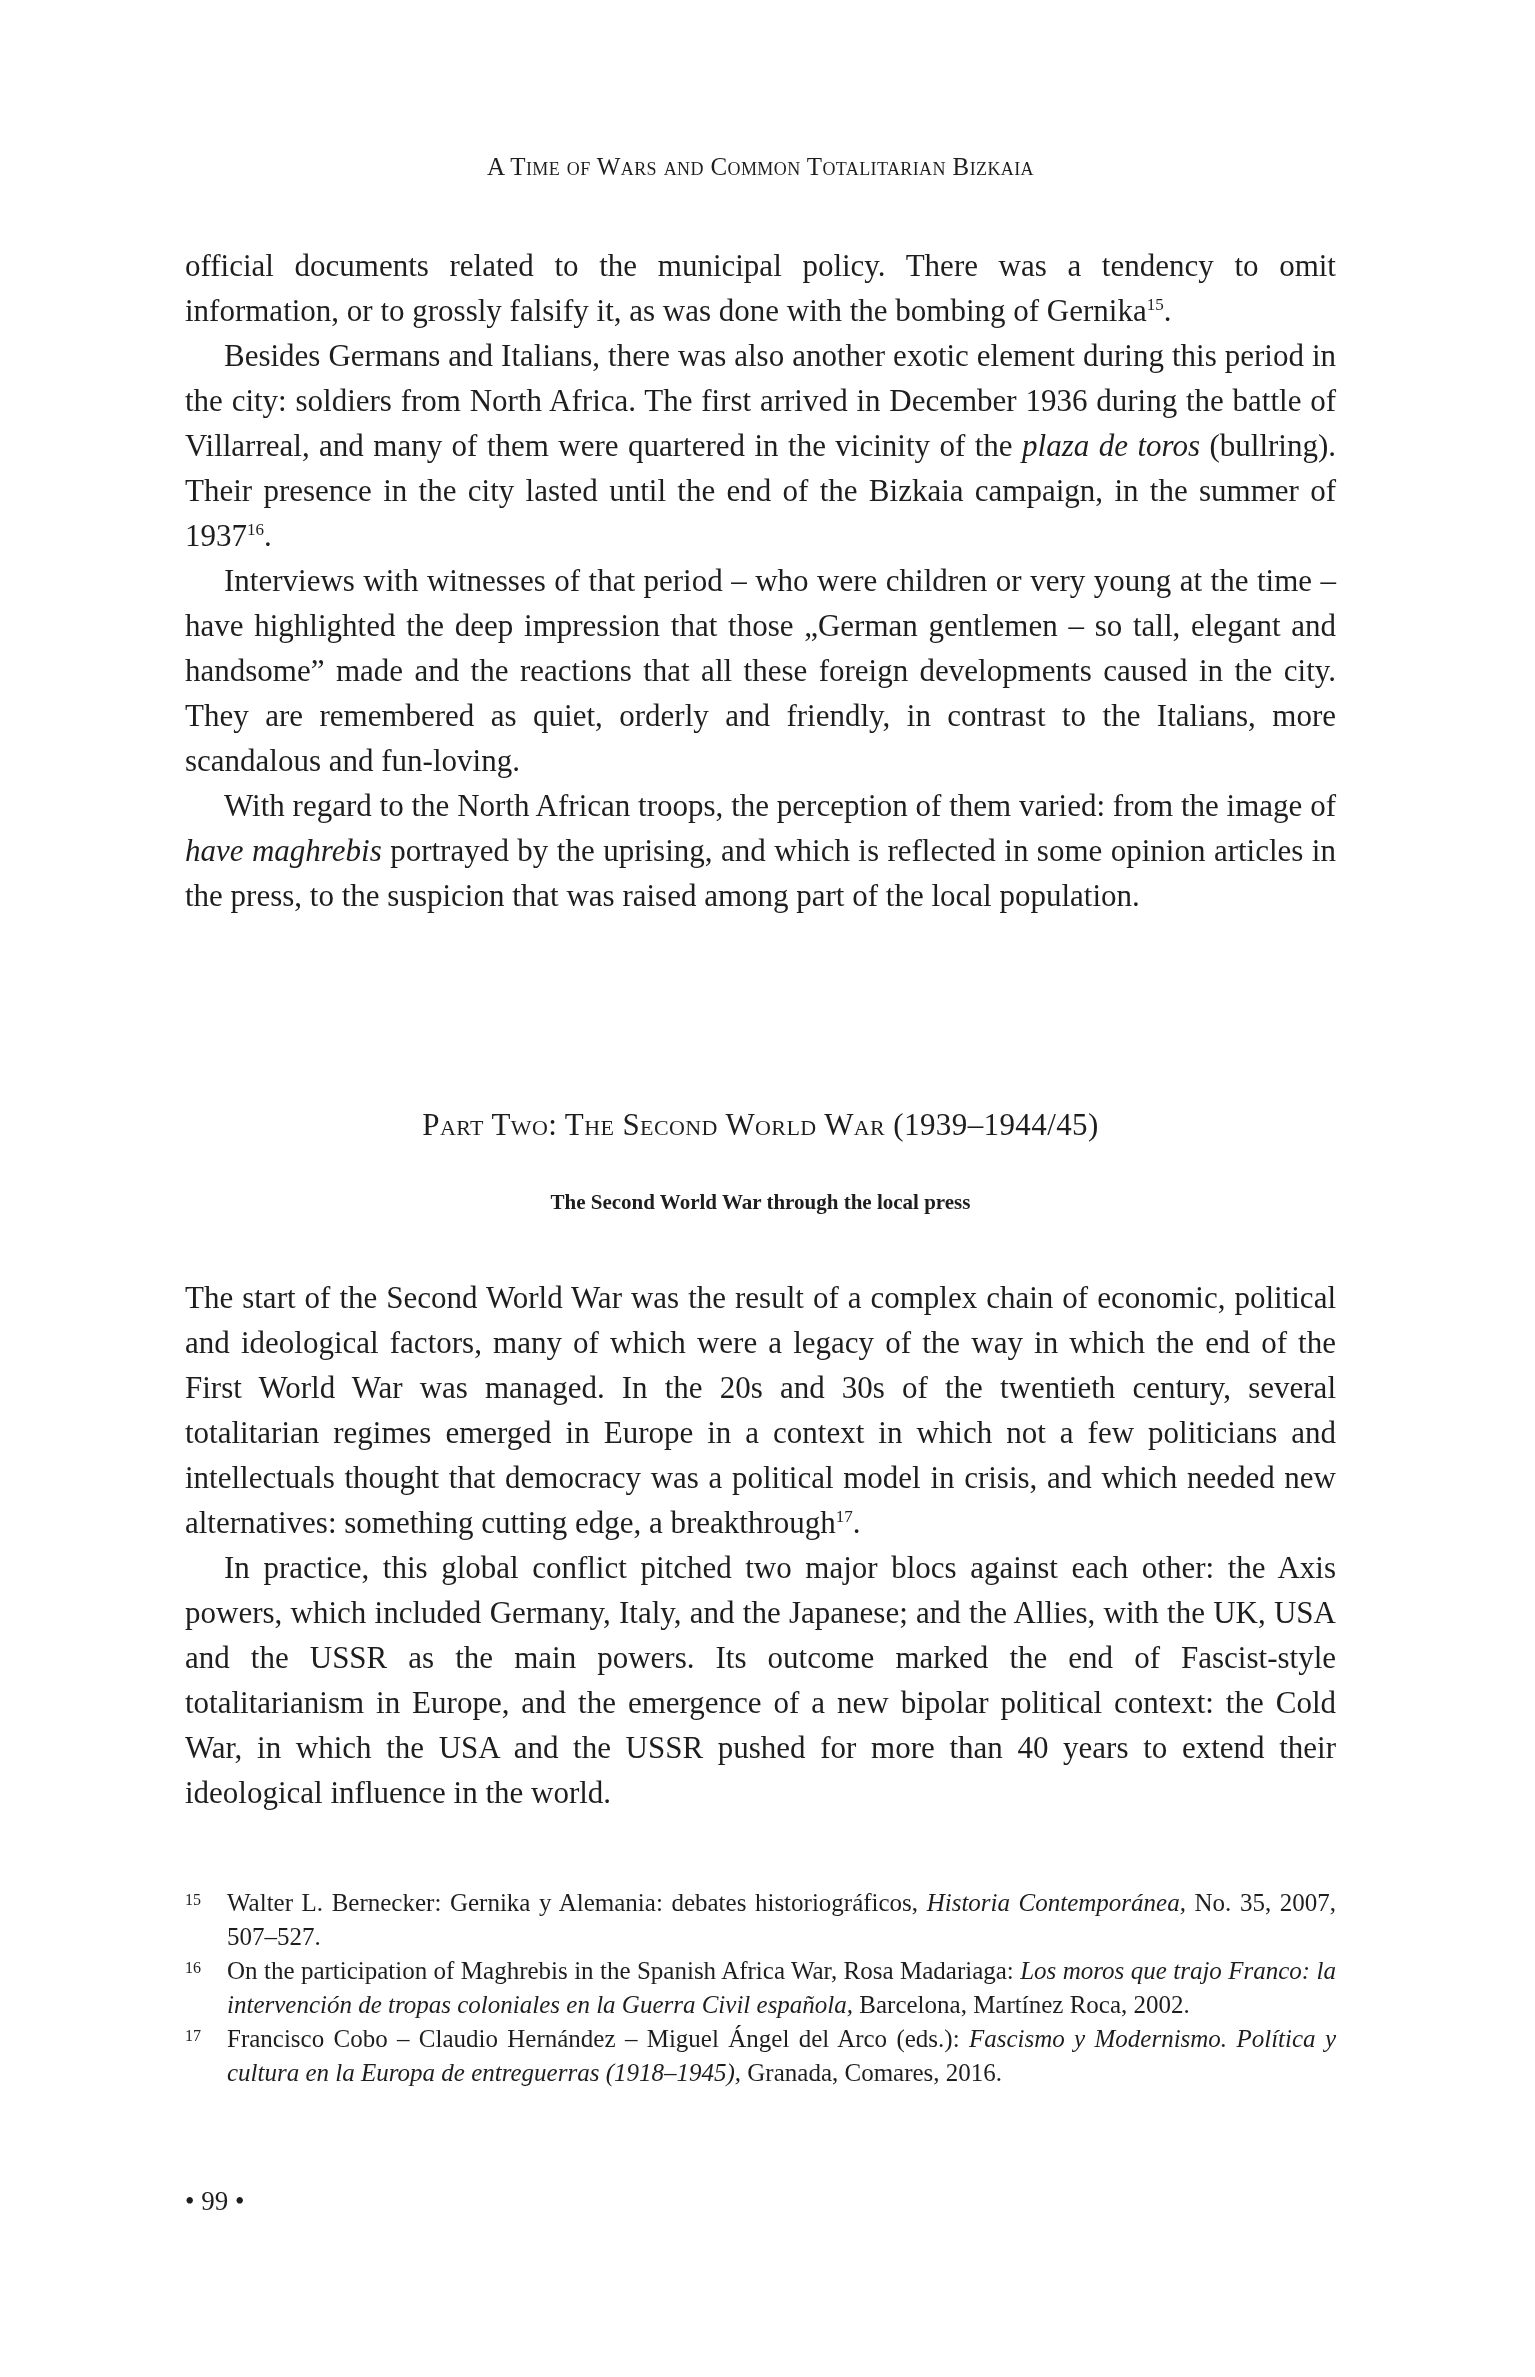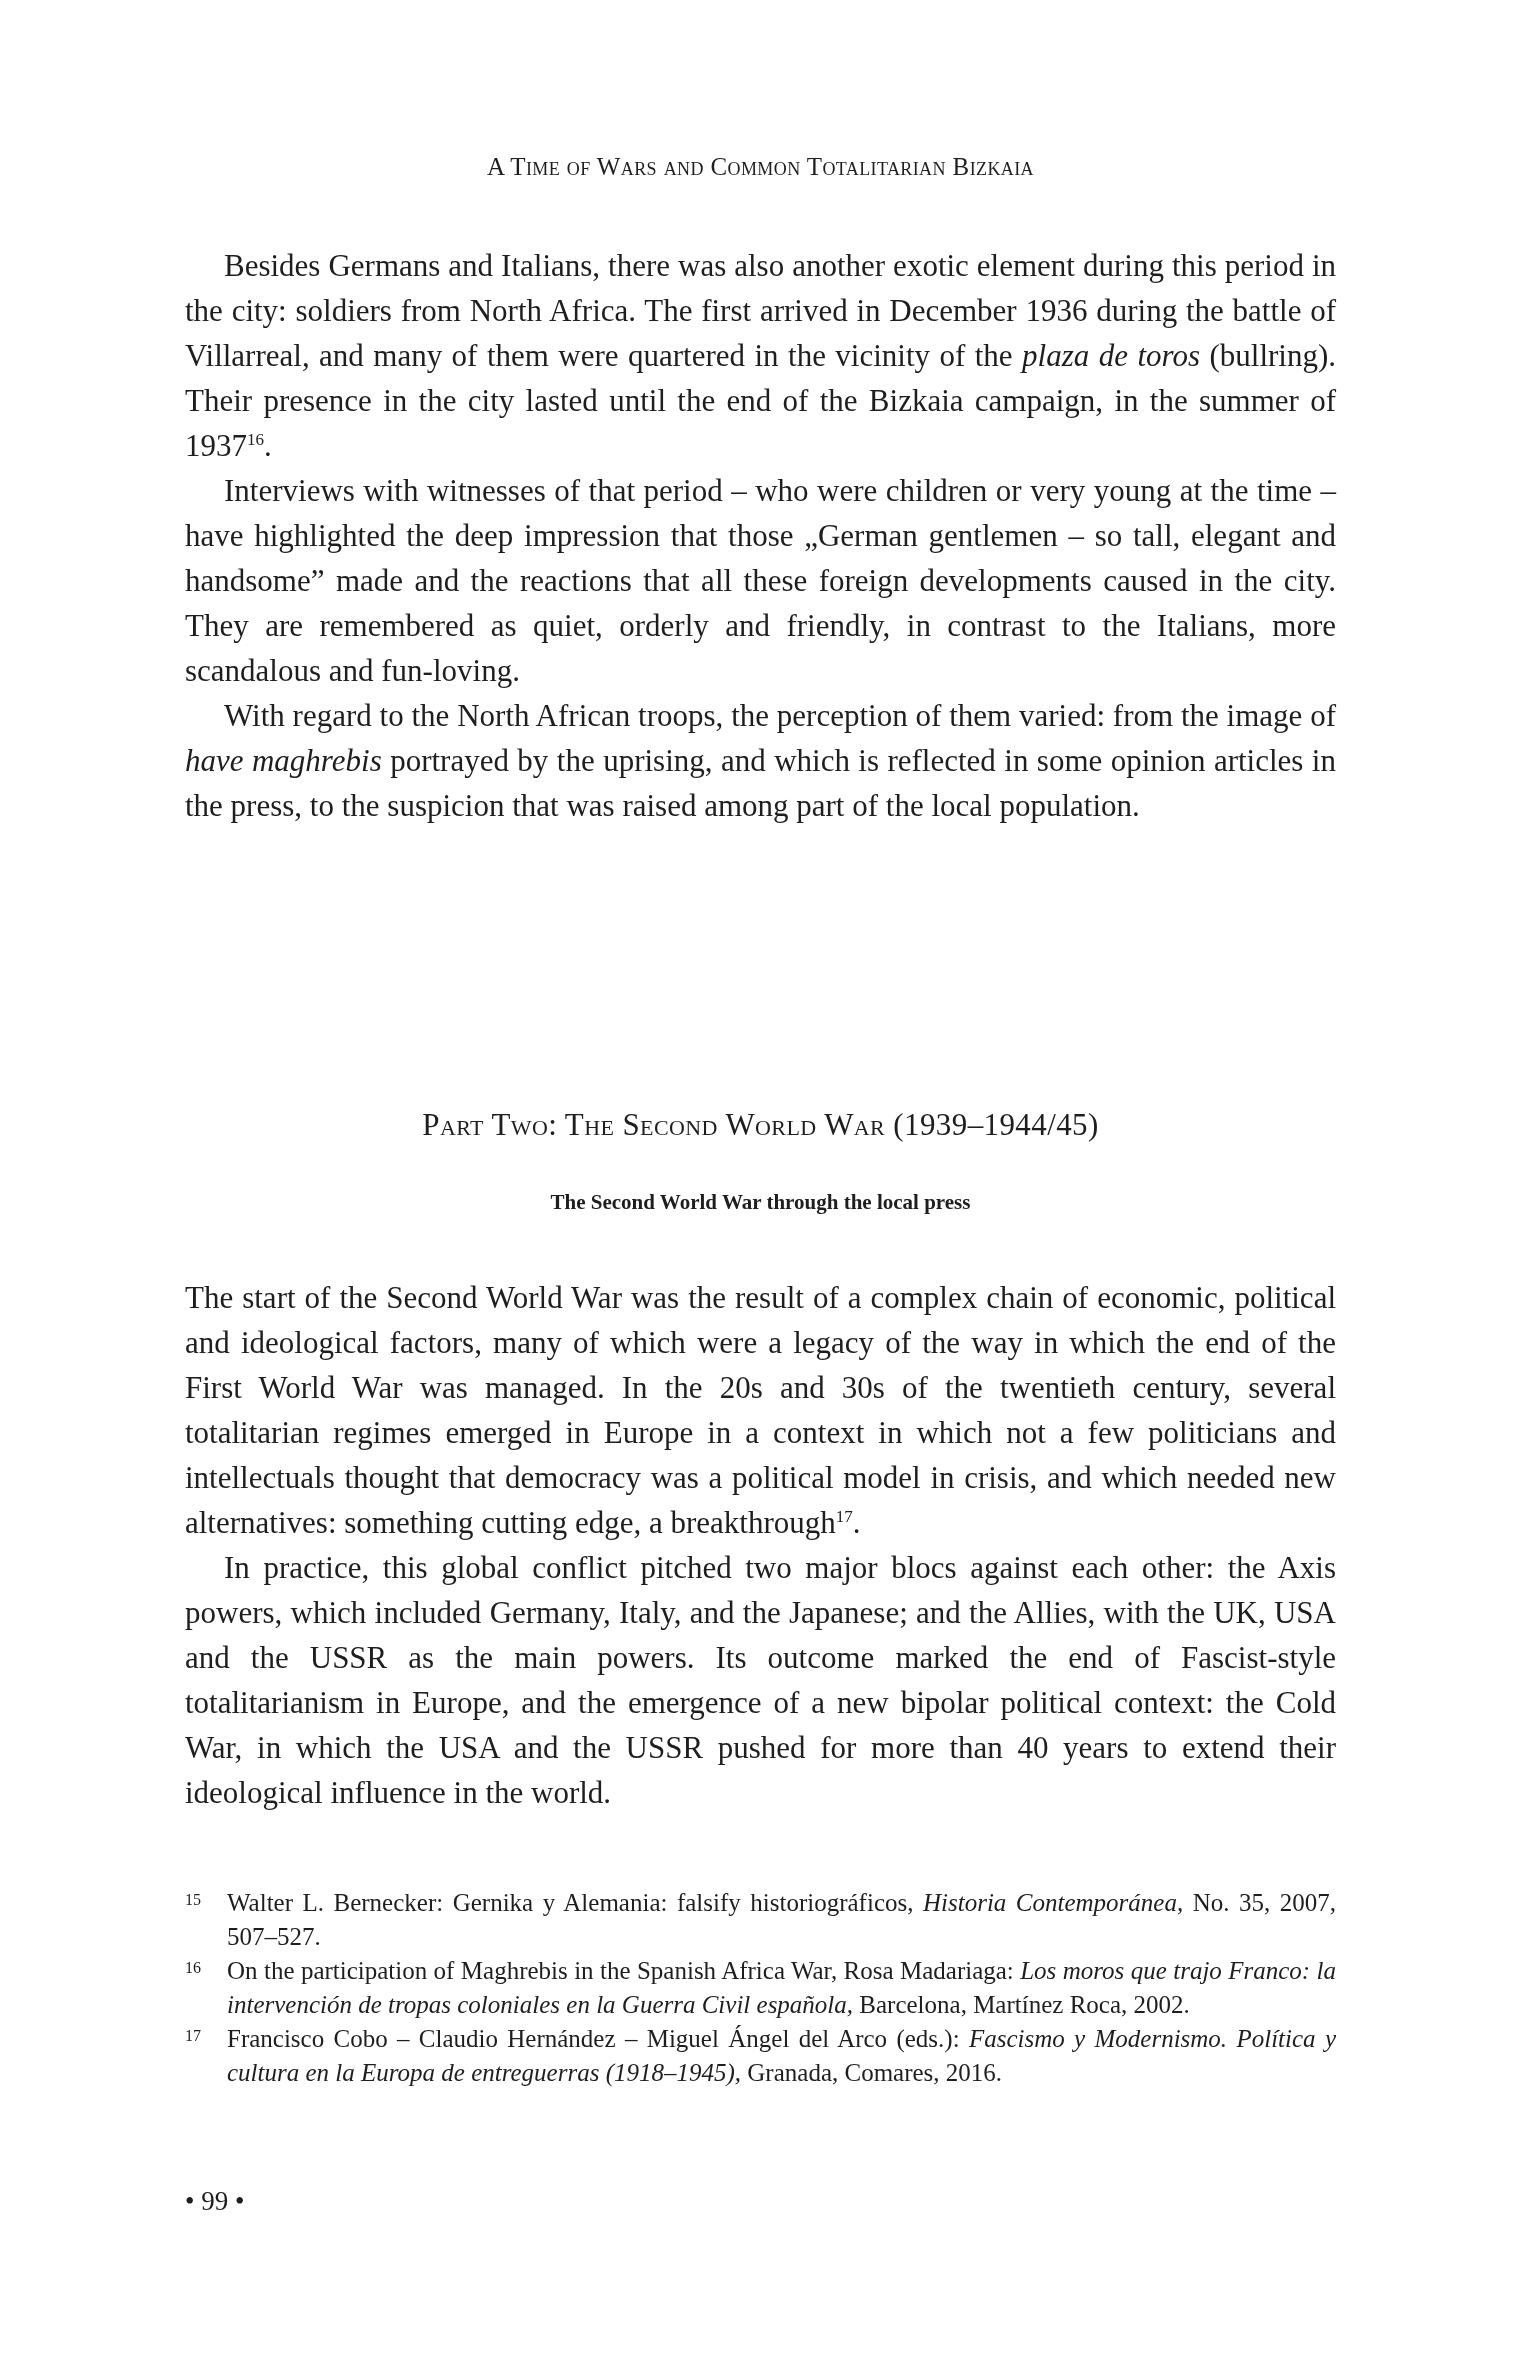--- a/index.html
+++ b/index.html
@@ -35,34 +35,35 @@
   }
   em { font-style: italic; }
 </style>
 </head>
 <body>
 
 <div class="page">
   <div class="running-head">A Time of Wars and Common Totalitarian Bizkaia</div>
 
   <div class="body-text" style="top:243px;" id="sec1">
+      <p class="p"><span>official documents related to the municipal policy. There was a tendency to omit information, or to grossly falsify it, as was done with the bombing of Gernika</span><sup>15</sup><span>.</span></p>
       <p class="p indent"><span>Besides Germans and Italians, there was also another exotic element during this period in the city: soldiers from North Africa. The first arrived in December 1936 during the battle of Villarreal, and many of them were quartered in the vicinity of the </span><em>plaza de toros</em><span> (bullring). Their presence in the city lasted until the end of the Bizkaia campaign, in the summer of 1937</span><sup>16</sup><span>.</span></p>
       <p class="p indent"><span>Interviews with witnesses of that period – who were children or very young at the time – have highlighted the deep impression that those „German gentlemen – so tall, elegant and handsome” made and the reactions that all these foreign developments caused in the city. They are remembered as quiet, orderly and friendly, in contrast to the Italians, more scandalous and fun-loving.</span></p>
       <p class="p indent"><span>With regard to the North African troops, the perception of them varied: from the image of </span><em>have maghrebis</em><span> portrayed by the uprising, and which is reflected in some opinion articles in the press, to the suspicion that was raised among part of the local population.</span></p>
     </div>
 
   <div class="part-title">Part Two: The Second World War (1939–1944/45)</div>
   <div class="section-title">The Second World War through the local press</div>
 
   <div class="body-text" style="top:1275px;" id="sec2">
       <p class="p"><span>The start of the Second World War was the result of a complex chain of economic, political and ideological factors, many of which were a legacy of the way in which the end of the First World War was managed. In the 20s and 30s of the twentieth century, several totalitarian regimes emerged in Europe in a context in which not a few politicians and intellectuals thought that democracy was a political model in crisis, and which needed new alternatives: something cutting edge, a breakthrough</span><sup>17</sup><span>.</span></p>
       <p class="p indent"><span>In practice, this global conflict pitched two major blocs against each other: the Axis powers, which included Germany, Italy, and the Japanese; and the Allies, with the UK, USA and the USSR as the main powers. Its outcome marked the end of Fascist-style totalitarianism in Europe, and the emergence of a new bipolar political context: the Cold War, in which the USA and the USSR pushed for more than 40 years to extend their ideological influence in the world.</span></p>
     </div>
 
   <div class="footnotes" id="fns">
-      <p class="fn"><span class="fn-num">15</span><span>Walter L. Bernecker: Gernika y Alemania: falsify historiográficos, </span><em>Historia Contemporánea,</em><span> No. 35, 2007, 507–527.</span></p>
+      <p class="fn"><span class="fn-num">15</span><span>Walter L. Bernecker: Gernika y Alemania: debates historiográficos, </span><em>Historia Contemporánea,</em><span> No. 35, 2007, 507–527.</span></p>
       <p class="fn"><span class="fn-num">16</span><span>On the participation of Maghrebis in the Spanish Africa War, Rosa Madariaga: </span><em>Los moros que trajo Franco: la intervención de tropas coloniales en la Guerra Civil española,</em><span> Barcelona, Martínez Roca, 2002.</span></p>
       <p class="fn"><span class="fn-num">17</span><span>Francisco Cobo – Claudio Hernández – Miguel Ángel del Arco (eds.): </span><em>Fascismo y Modernismo. Política y cultura en la Europa de entreguerras (1918–1945),</em><span> Granada, Comares, 2016.</span></p>
     </div>
 
   <div class="page-number">• 99 •</div>
 </div>
 
 
 </body></html>

